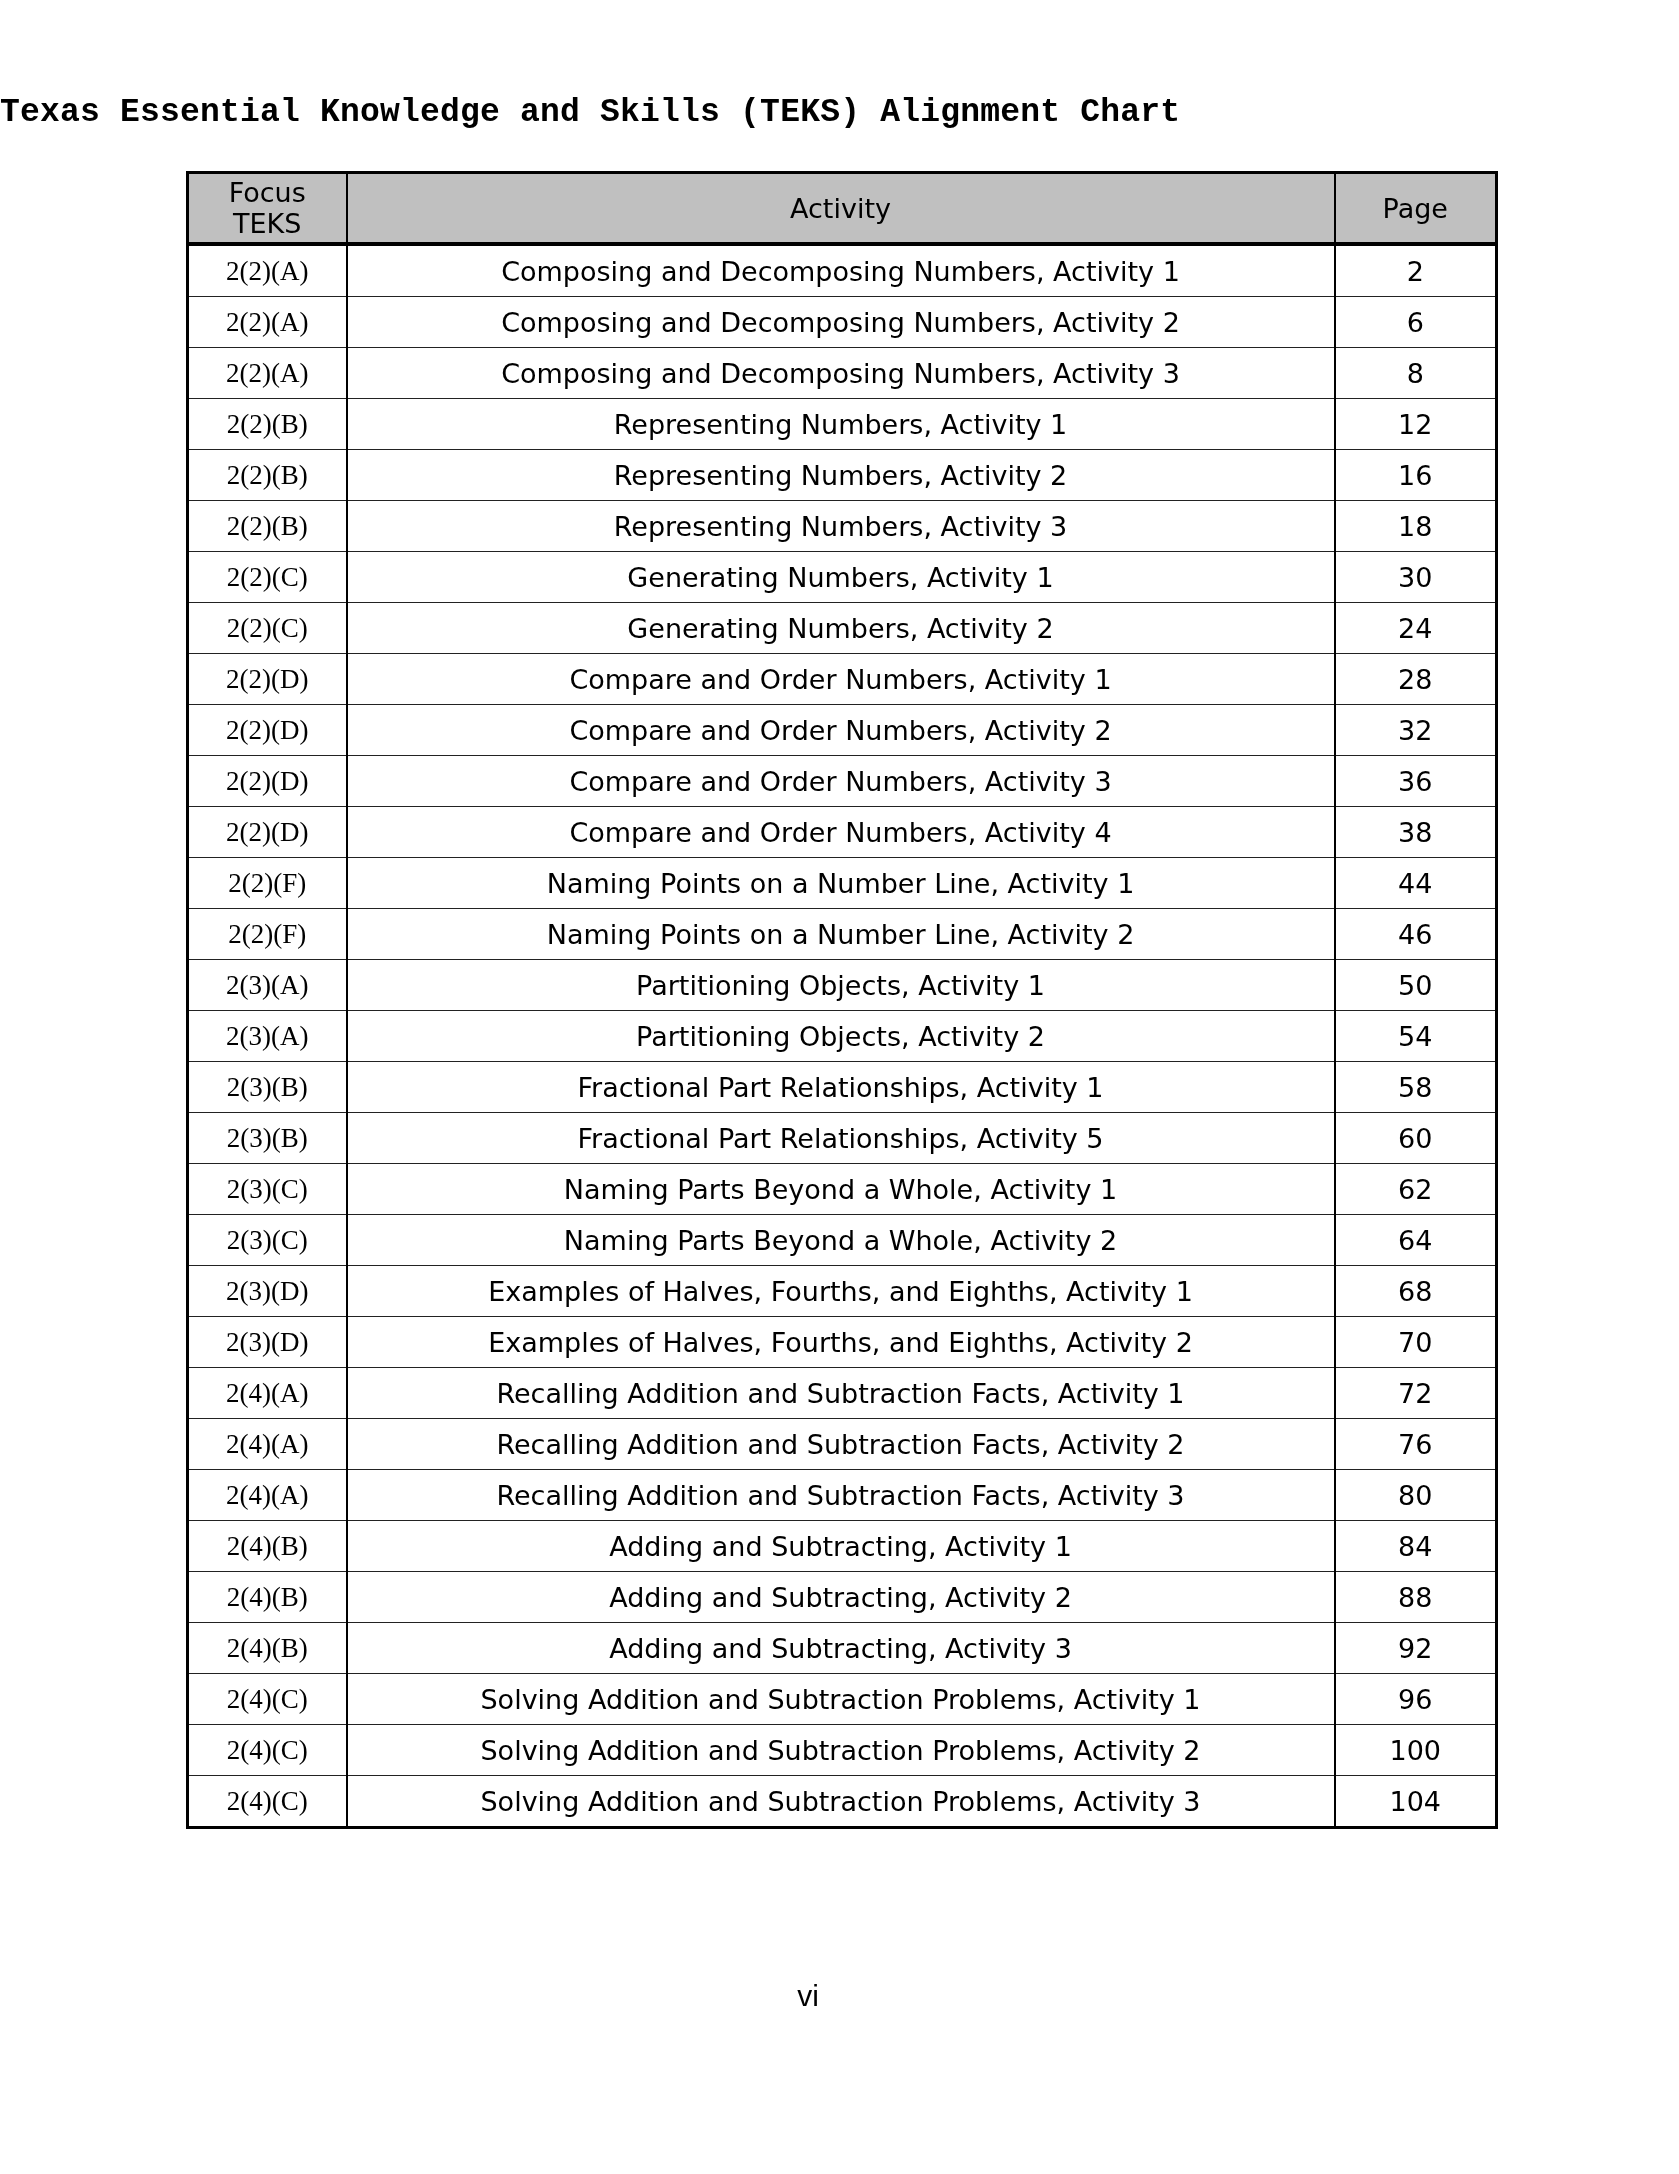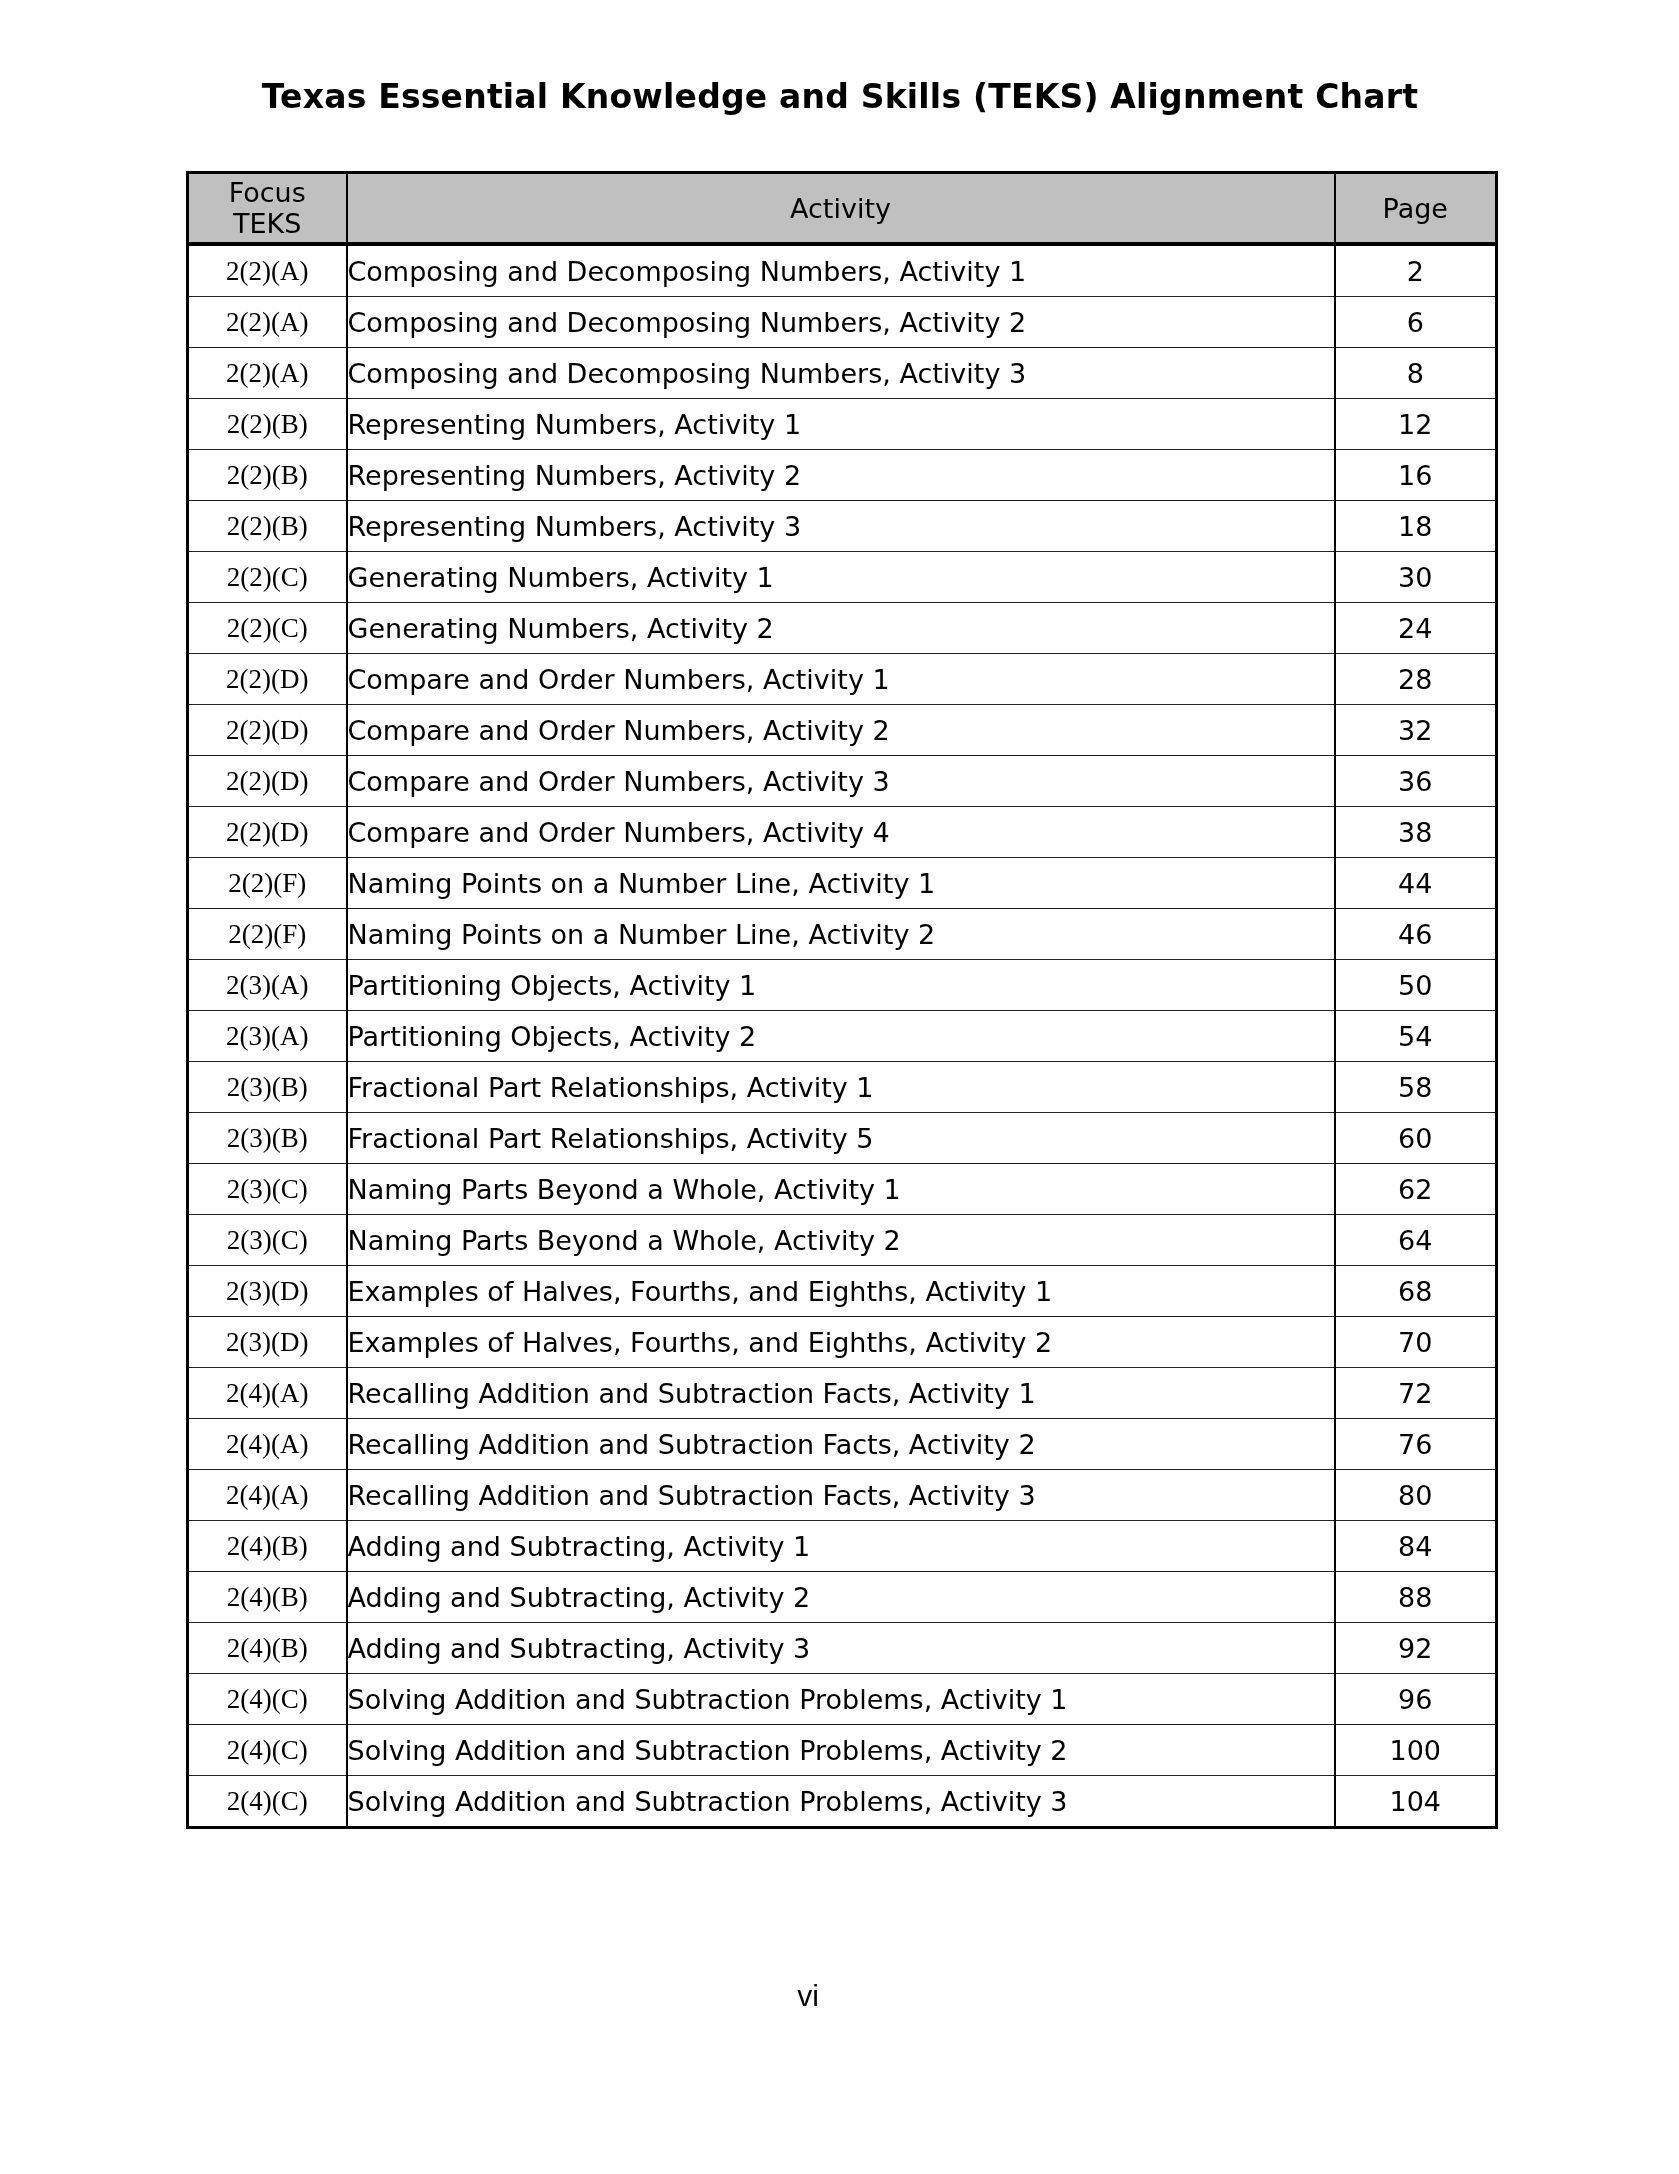--- a/index.html
+++ b/index.html
@@ -1,34 +1,34 @@
 <!DOCTYPE html>
 <html style="font-size:15px"><head>
 <meta charset="utf-8">
 <style>
   html, body { margin: 0; padding: 0; background: #ffffff; }
   body { width: 1680px; height: 2174px; position: relative; overflow: hidden;
          font-family: "DejaVu Sans", sans-serif; color: #000; }
-  .title { position: absolute; left: 0; top: 77px; width: 1680px; text-align: center;
-           font-weight: bold; font-size: 33px; letter-spacing: 0.2px; }
+  .title { position: absolute; left: 0; top: 94px; width: 1680px; 
+           font-weight: bold; font-size: 33px; letter-spacing: 0.2px; font-family: Liberation Mono, monospace; }
   table.teks { position: absolute; left: 186px; top: 171px; width: 1309px;
                border-collapse: collapse; table-layout: fixed;
                border: 3.8px solid #000; }
   table.teks col.c1 { width: 159px; }
   table.teks col.c2 { width: 988px; }
   table.teks col.c3 { width: 162px; }
   table.teks th { background: #c0c0c0; font-weight: normal; font-size: 27px;
                   line-height: 31px; height: 68px; vertical-align: middle;
                   border-left: 2.8px solid #000; border-right: 2.8px solid #000;
                   border-bottom: 4.7px solid #000; padding: 0; }
   table.teks td { font-size: 27px; height: 50px; padding: 0; vertical-align: middle;
                   border-left: 2.8px solid #000; border-right: 2.8px solid #000;
                   border-bottom: 1.9px solid #222; white-space: nowrap; }
   table.teks td.teks-code { text-align: center; font-family: Liberation Serif, serif; }
-  table.teks td.activity { text-align: left; }
+  table.teks td.activity { text-align: center; }
   table.teks td.page { text-align: center; }
   table.teks tr:last-child td { border-bottom: 3.8px solid #000; }
   .page-number { position: absolute; left: 0; top: 1979px; width: 1616px; text-align: center;
                  font-family: "Liberation Sans", sans-serif; font-size: 30px; }
 </style>
 </head>
 <body>
 
 <div class="title">Texas Essential Knowledge and Skills (TEKS) Alignment Chart</div>
 

